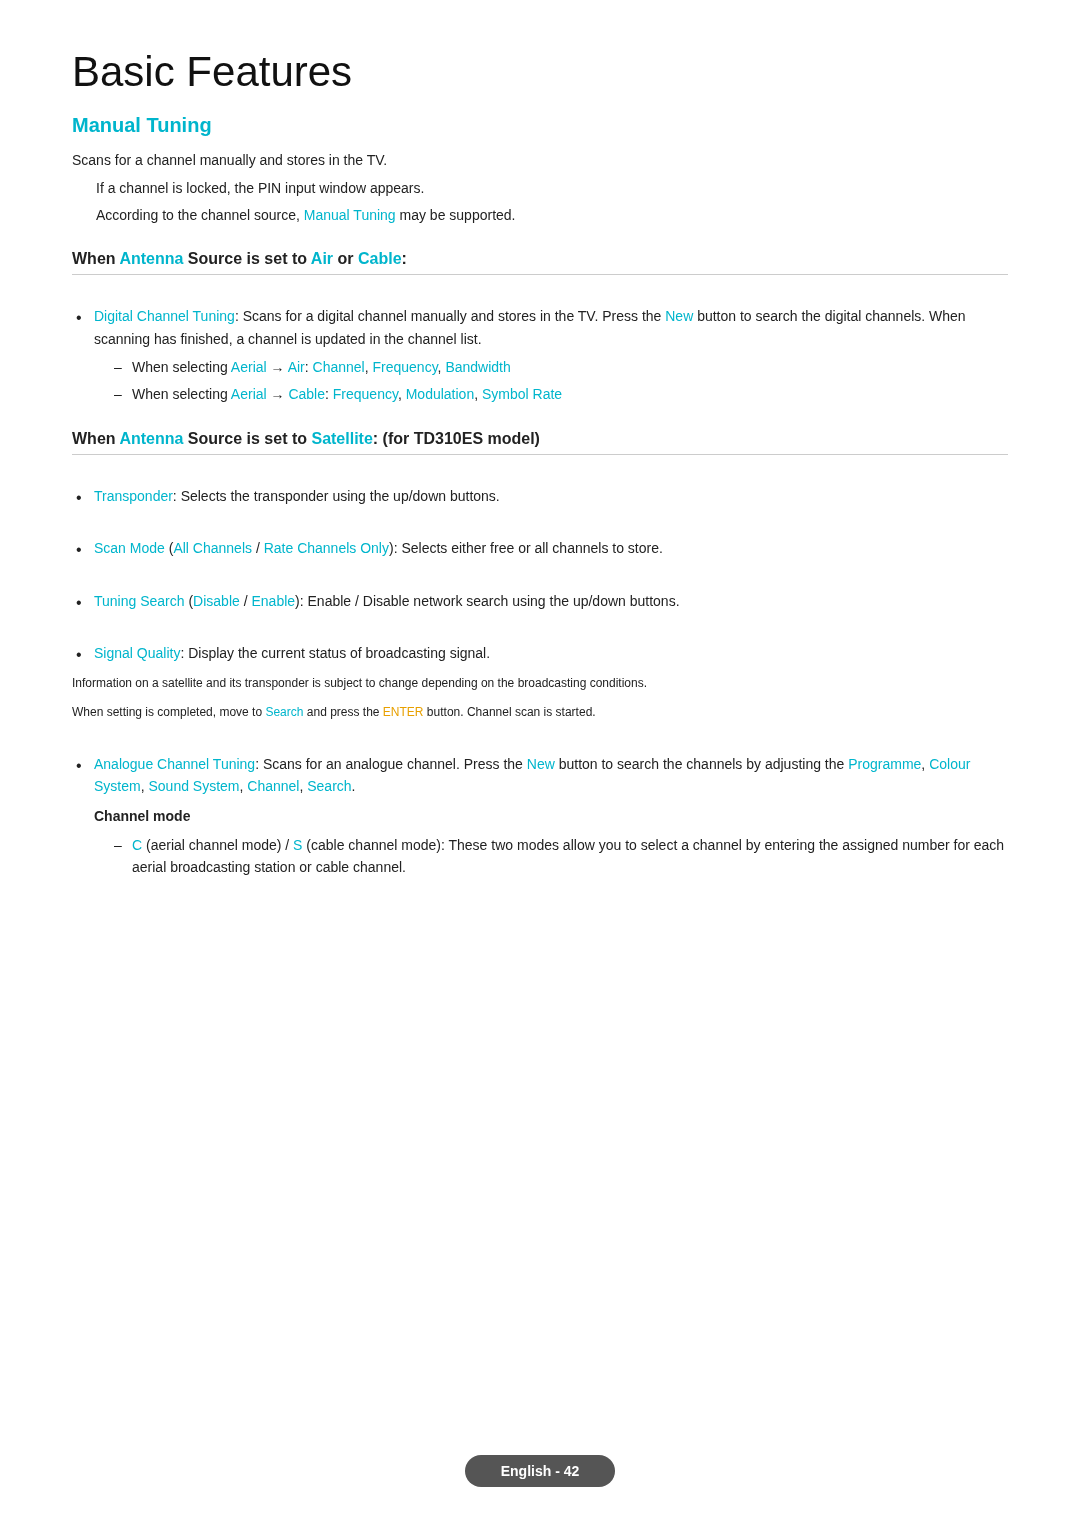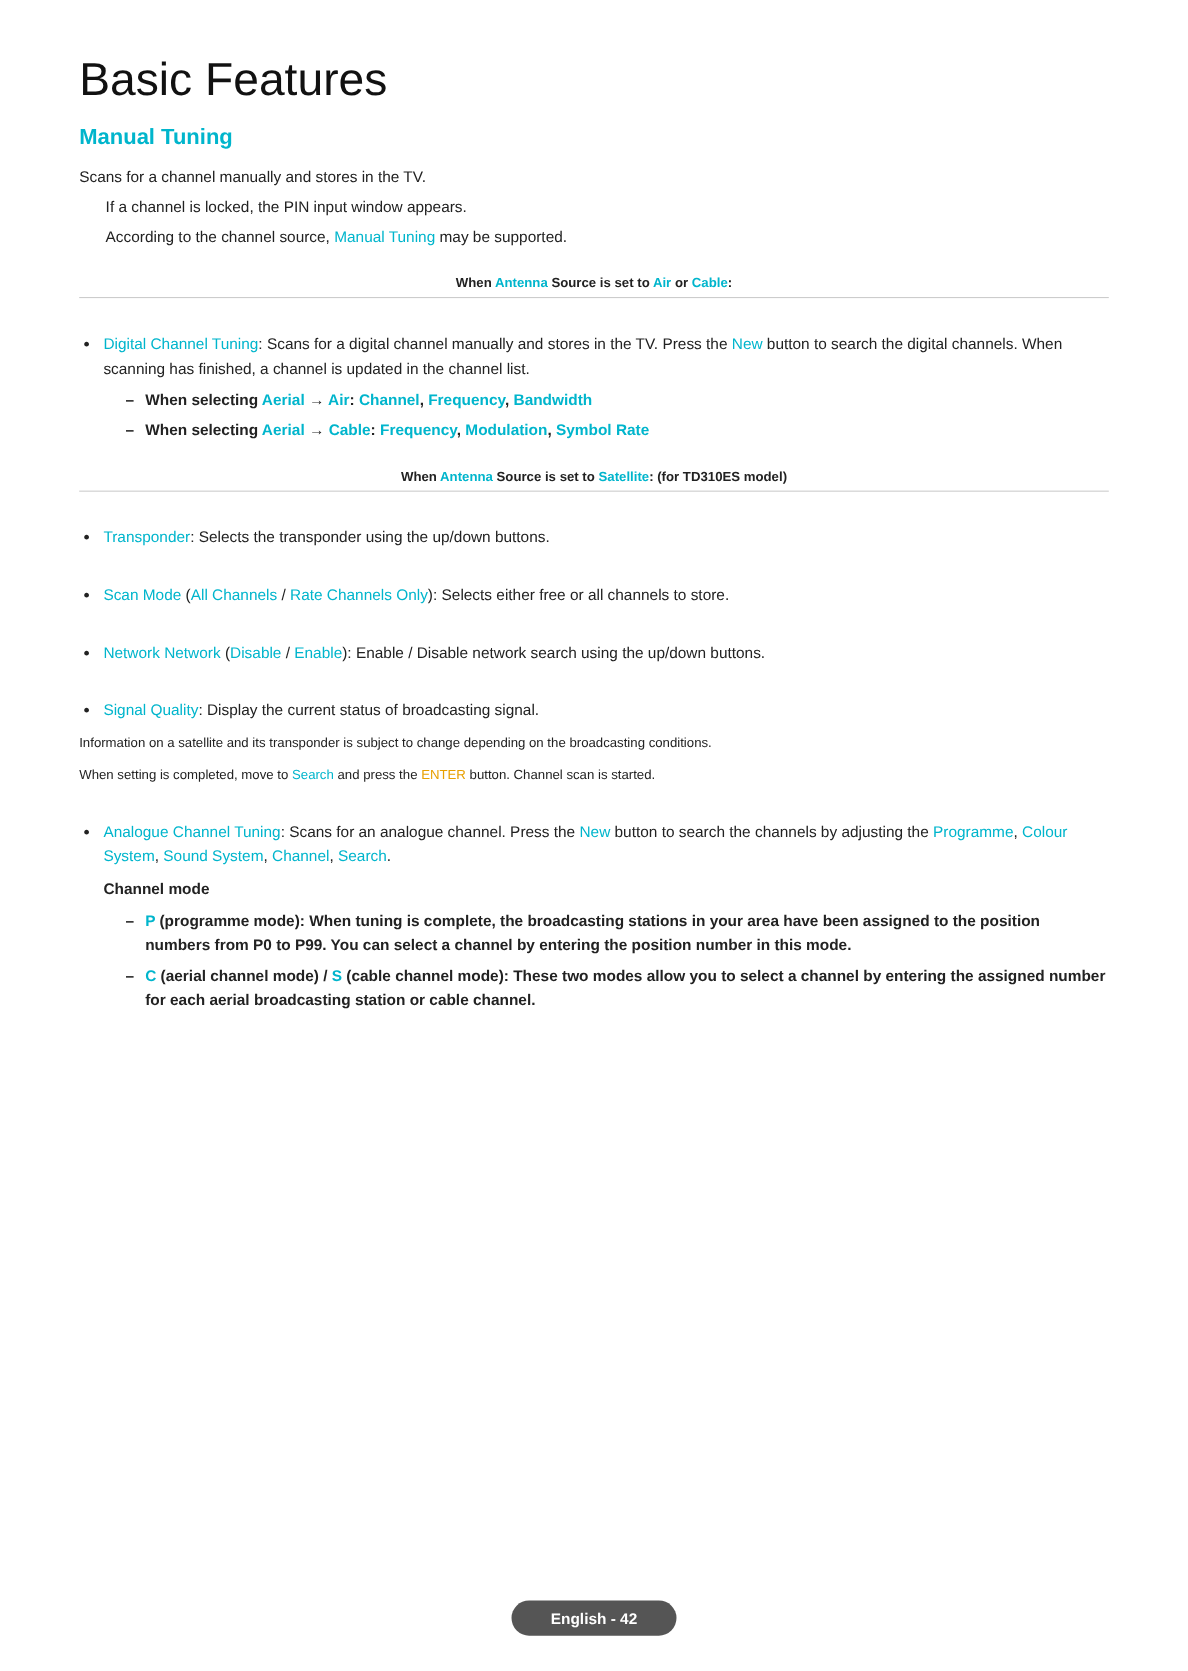--- a/index.html
+++ b/index.html
@@ -39,27 +39,26 @@
       padding-left: 24px;
       margin-bottom: 4px;
       line-height: 1.6;
       font-size: 14px;
       color: #222;
     }
     .section-divider {
       margin: 24px 0 14px 0;
     }
     h3.subsection-title {
-      font-size: 12px;
+      font-size: 16px;
       font-weight: 700;
       color: #222222;
       margin-bottom: 14px;
       border-bottom: 1px solid #cccccc;
       padding-bottom: 6px;
-      text-align: center;
     }
     h3.subsection-title .highlight-cyan {
       color: #00b5cc;
     }
     .bullet-list {
       list-style: none;
       padding-left: 0;
       margin-bottom: 10px;
     }
     .bullet-list > li {
@@ -76,21 +75,20 @@
       position: absolute;
       left: 4px;
       top: 0;
       font-size: 16px;
       color: #222;
     }
     .sub-list {
       list-style: none;
       padding-left: 20px;
       margin-top: 6px;
-      font-weight: bold;
     }
     .sub-list li {
       position: relative;
       padding-left: 18px;
       margin-bottom: 5px;
       line-height: 1.6;
       font-size: 14px;
       color: #222;
     }
     .sub-list li::before {
@@ -177,43 +175,40 @@
     </h3>
 
     <ul class="bullet-list">
       <li>
         <a class="link-cyan">Transponder</a><span>: Selects the transponder using the up/down buttons.</span>
       </li>
       <li>
         <a class="link-cyan">Scan Mode</a><span> (</span><a class="link-cyan">All Channels</a><span> / </span><a class="link-cyan">Rate Channels Only</a><span>): Selects either free or all channels to store.</span>
       </li>
       <li>
-        <a class="link-cyan">Network Network</a><span> (</span><a class="link-cyan">Disable</a><span> / </span><a class="link-cyan">Enable</a><span>): Enable / Disable network search using the up/down buttons.</span>
+        <a class="link-cyan">Tuning Search</a><span> (</span><a class="link-cyan">Disable</a><span> / </span><a class="link-cyan">Enable</a><span>): Enable / Disable network search using the up/down buttons.</span>
       </li>
       <li>
         <a class="link-cyan">Signal Quality</a><span>: Display the current status of broadcasting signal.</span>
       </li>
     </ul>
 
     <p class="info-para">Information on a satellite and its transponder is subject to change depending on the broadcasting conditions.</p>
     <p class="info-para">
       <span>When setting is completed, move to </span><a class="link-cyan">Search</a><span> and press the </span><a class="link-cyan highlight-orange" style="color:#e8a000;">ENTER</a><span> button. Channel scan is started.</span>
     </p>
 
     <ul class="bullet-list">
       <li>
         <a class="link-cyan">Analogue Channel Tuning</a><span>: Scans for an analogue channel. Press the </span><a class="link-cyan">New</a><span> button to search the channels by adjusting the </span><a class="link-cyan">Programme</a>, <a class="link-cyan">Colour System</a>, <a class="link-cyan">Sound System</a>, <a class="link-cyan">Channel</a>, <a class="link-cyan">Search</a><span>.</span>
 
         <p class="channel-mode-label" style="margin-left:0; margin-top:8px;">Channel mode</p>
 
         <ul class="sub-list">
           <li>
-            <a class="link-cyan">P</a><span> (programme mode): When tuning is complete, the broadcasting stations in your area have been assigned to the position numbers from P0 to P99. You can select a channel by entering the position number in this mode.</span>
-          </li>
-          <li>
             <a class="link-cyan">C</a><span> (aerial channel mode) / </span><a class="link-cyan">S</a><span> (cable channel mode): These two modes allow you to select a channel by entering the assigned number for each aerial broadcasting station or cable channel.</span>
           </li>
         </ul>
       </li>
     </ul>
   </div>
 
 </div>
 
 <div class="footer-bar">

